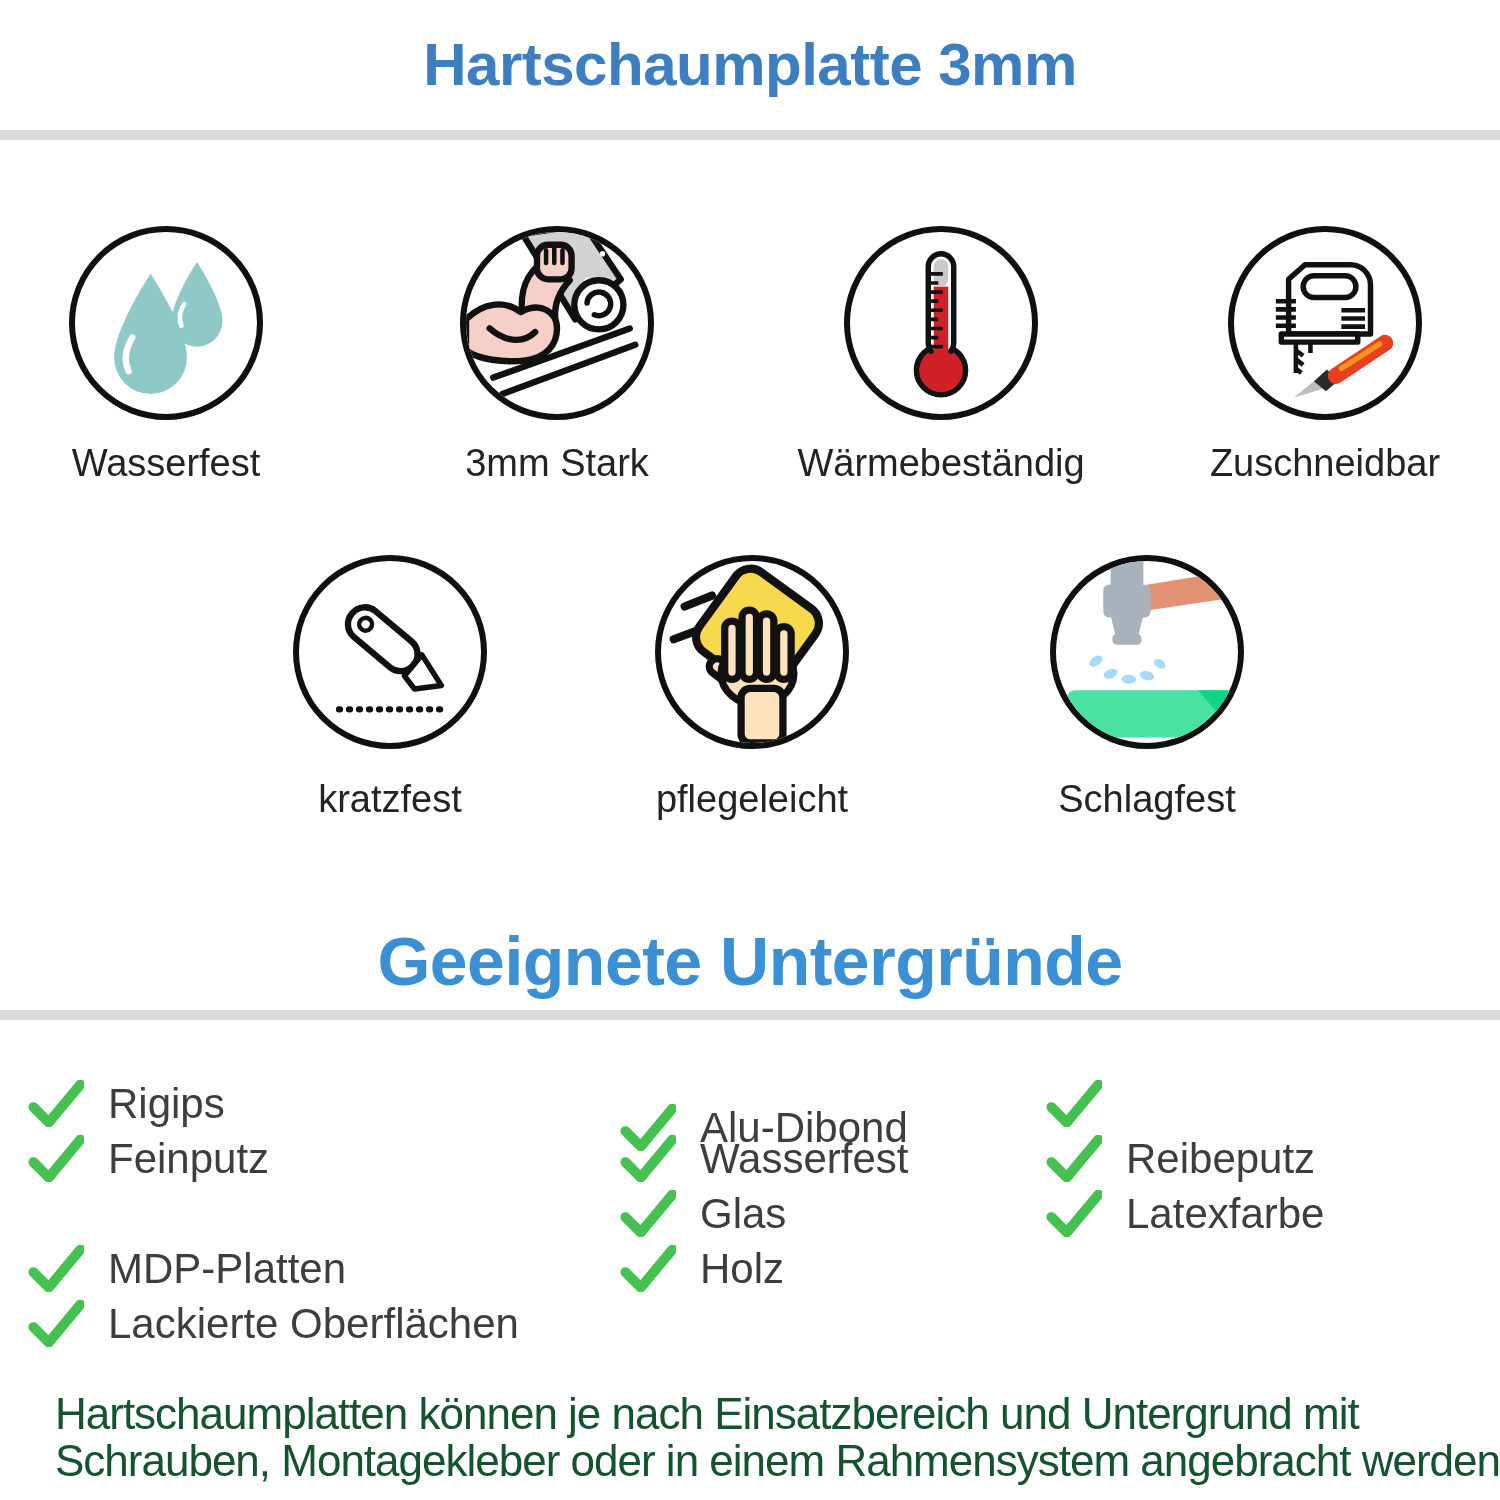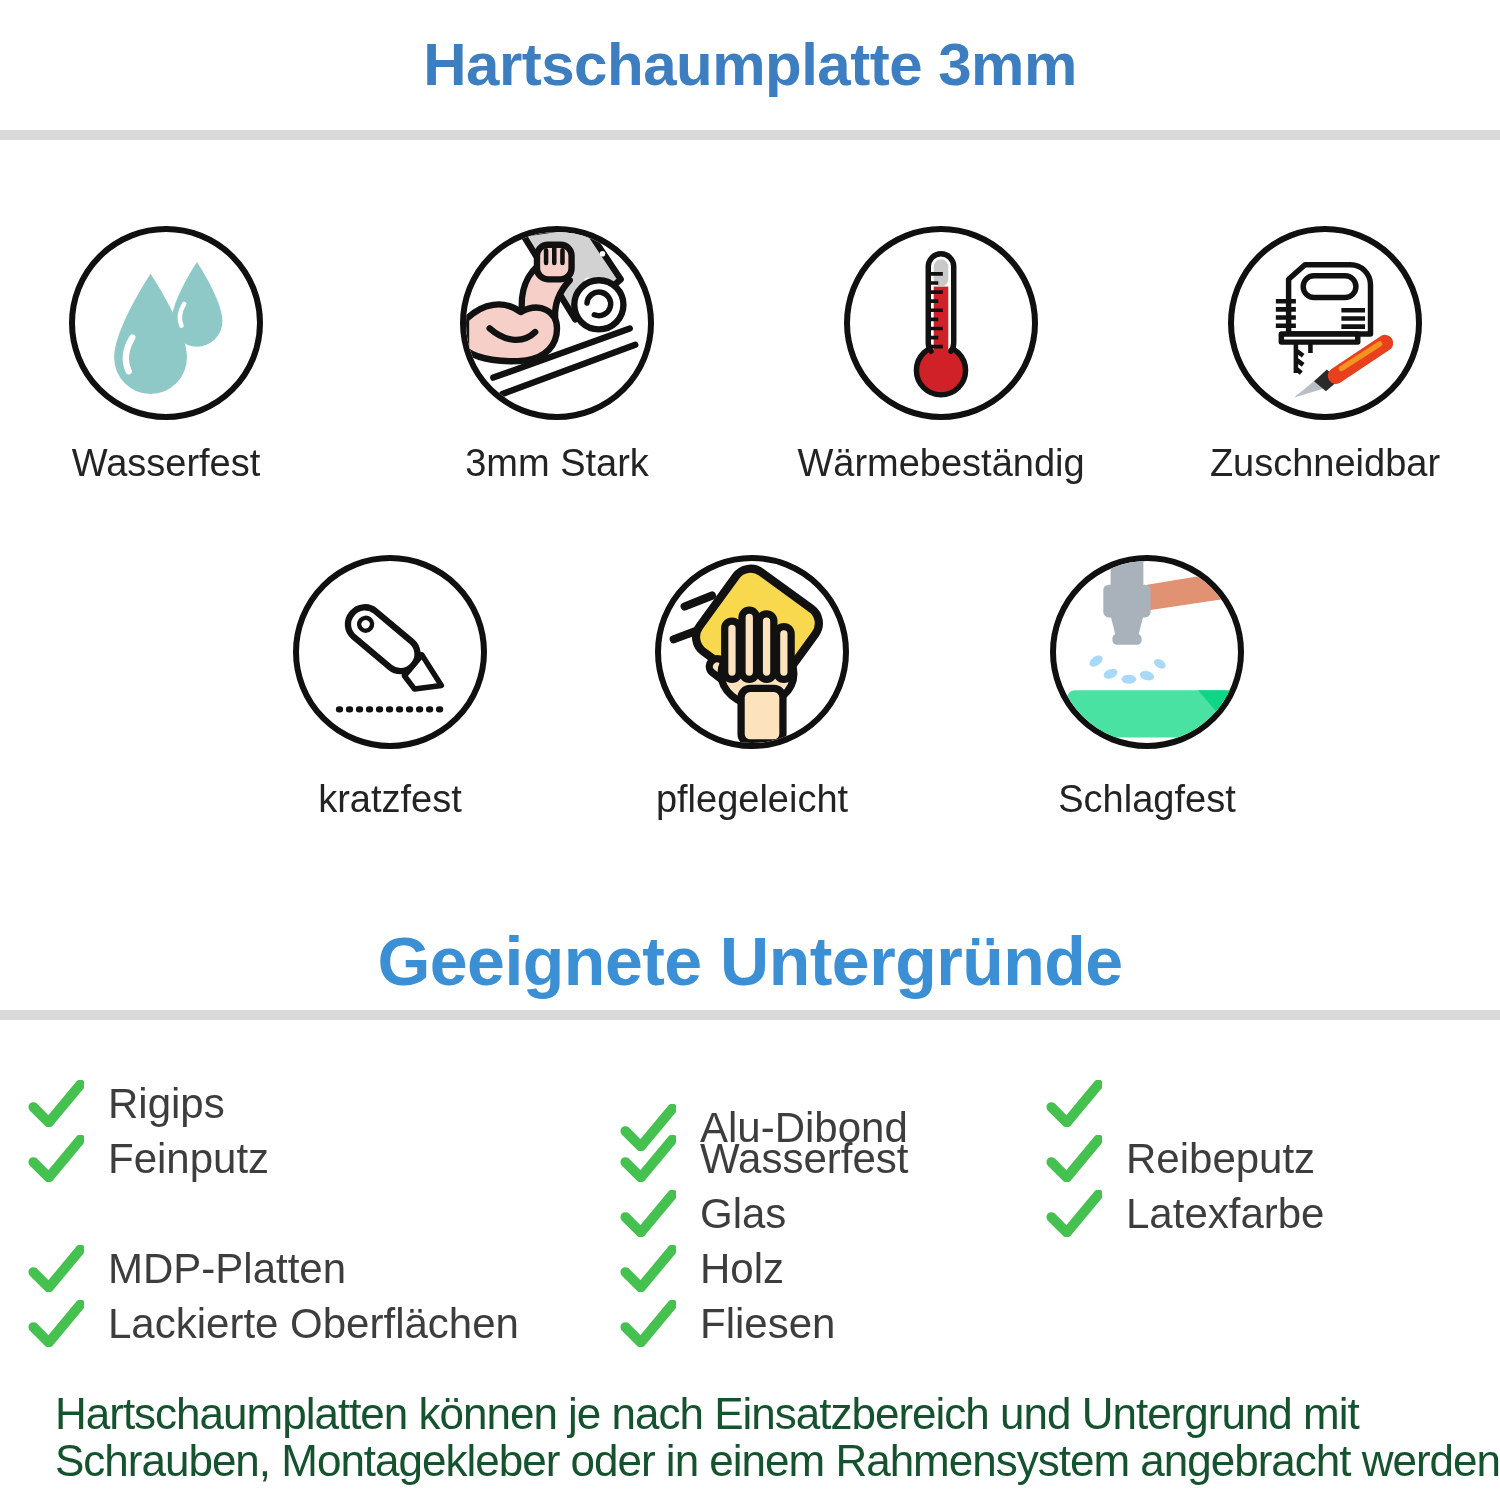--- a/index.html
+++ b/index.html
@@ -186,26 +186,20 @@
         <path d="M6,30 L23,47 L58,5" stroke="#45c14f" stroke-width="11" fill="none" stroke-linecap="round" stroke-linejoin="round"></path>
       </svg>
     <span>Glas</span>
   </div>
   <div class="chk" style="left:620px;top:1241px">
     <svg viewBox="0 0 62 52">
         <path d="M6,30 L23,47 L58,5" stroke="#45c14f" stroke-width="11" fill="none" stroke-linecap="round" stroke-linejoin="round"></path>
       </svg>
     <span>Holz</span>
   </div>
-  <div class="chk" style="left:620px;top:1296px">
-    <svg viewBox="0 0 62 52">
-        <path d="M6,30 L23,47 L58,5" stroke="#45c14f" stroke-width="11" fill="none" stroke-linecap="round" stroke-linejoin="round"></path>
-      </svg>
-    <span>Fliesen</span>
-  </div>
 
   <div class="chk" style="left:1046px;top:1076px">
     <svg viewBox="0 0 62 52">
         <path d="M6,30 L23,47 L58,5" stroke="#45c14f" stroke-width="11" fill="none" stroke-linecap="round" stroke-linejoin="round"></path>
       </svg>
   </div>
   <div class="chk" style="left:1046px;top:1186px">
     <svg viewBox="0 0 62 52">
         <path d="M6,30 L23,47 L58,5" stroke="#45c14f" stroke-width="11" fill="none" stroke-linecap="round" stroke-linejoin="round"></path>
       </svg>

